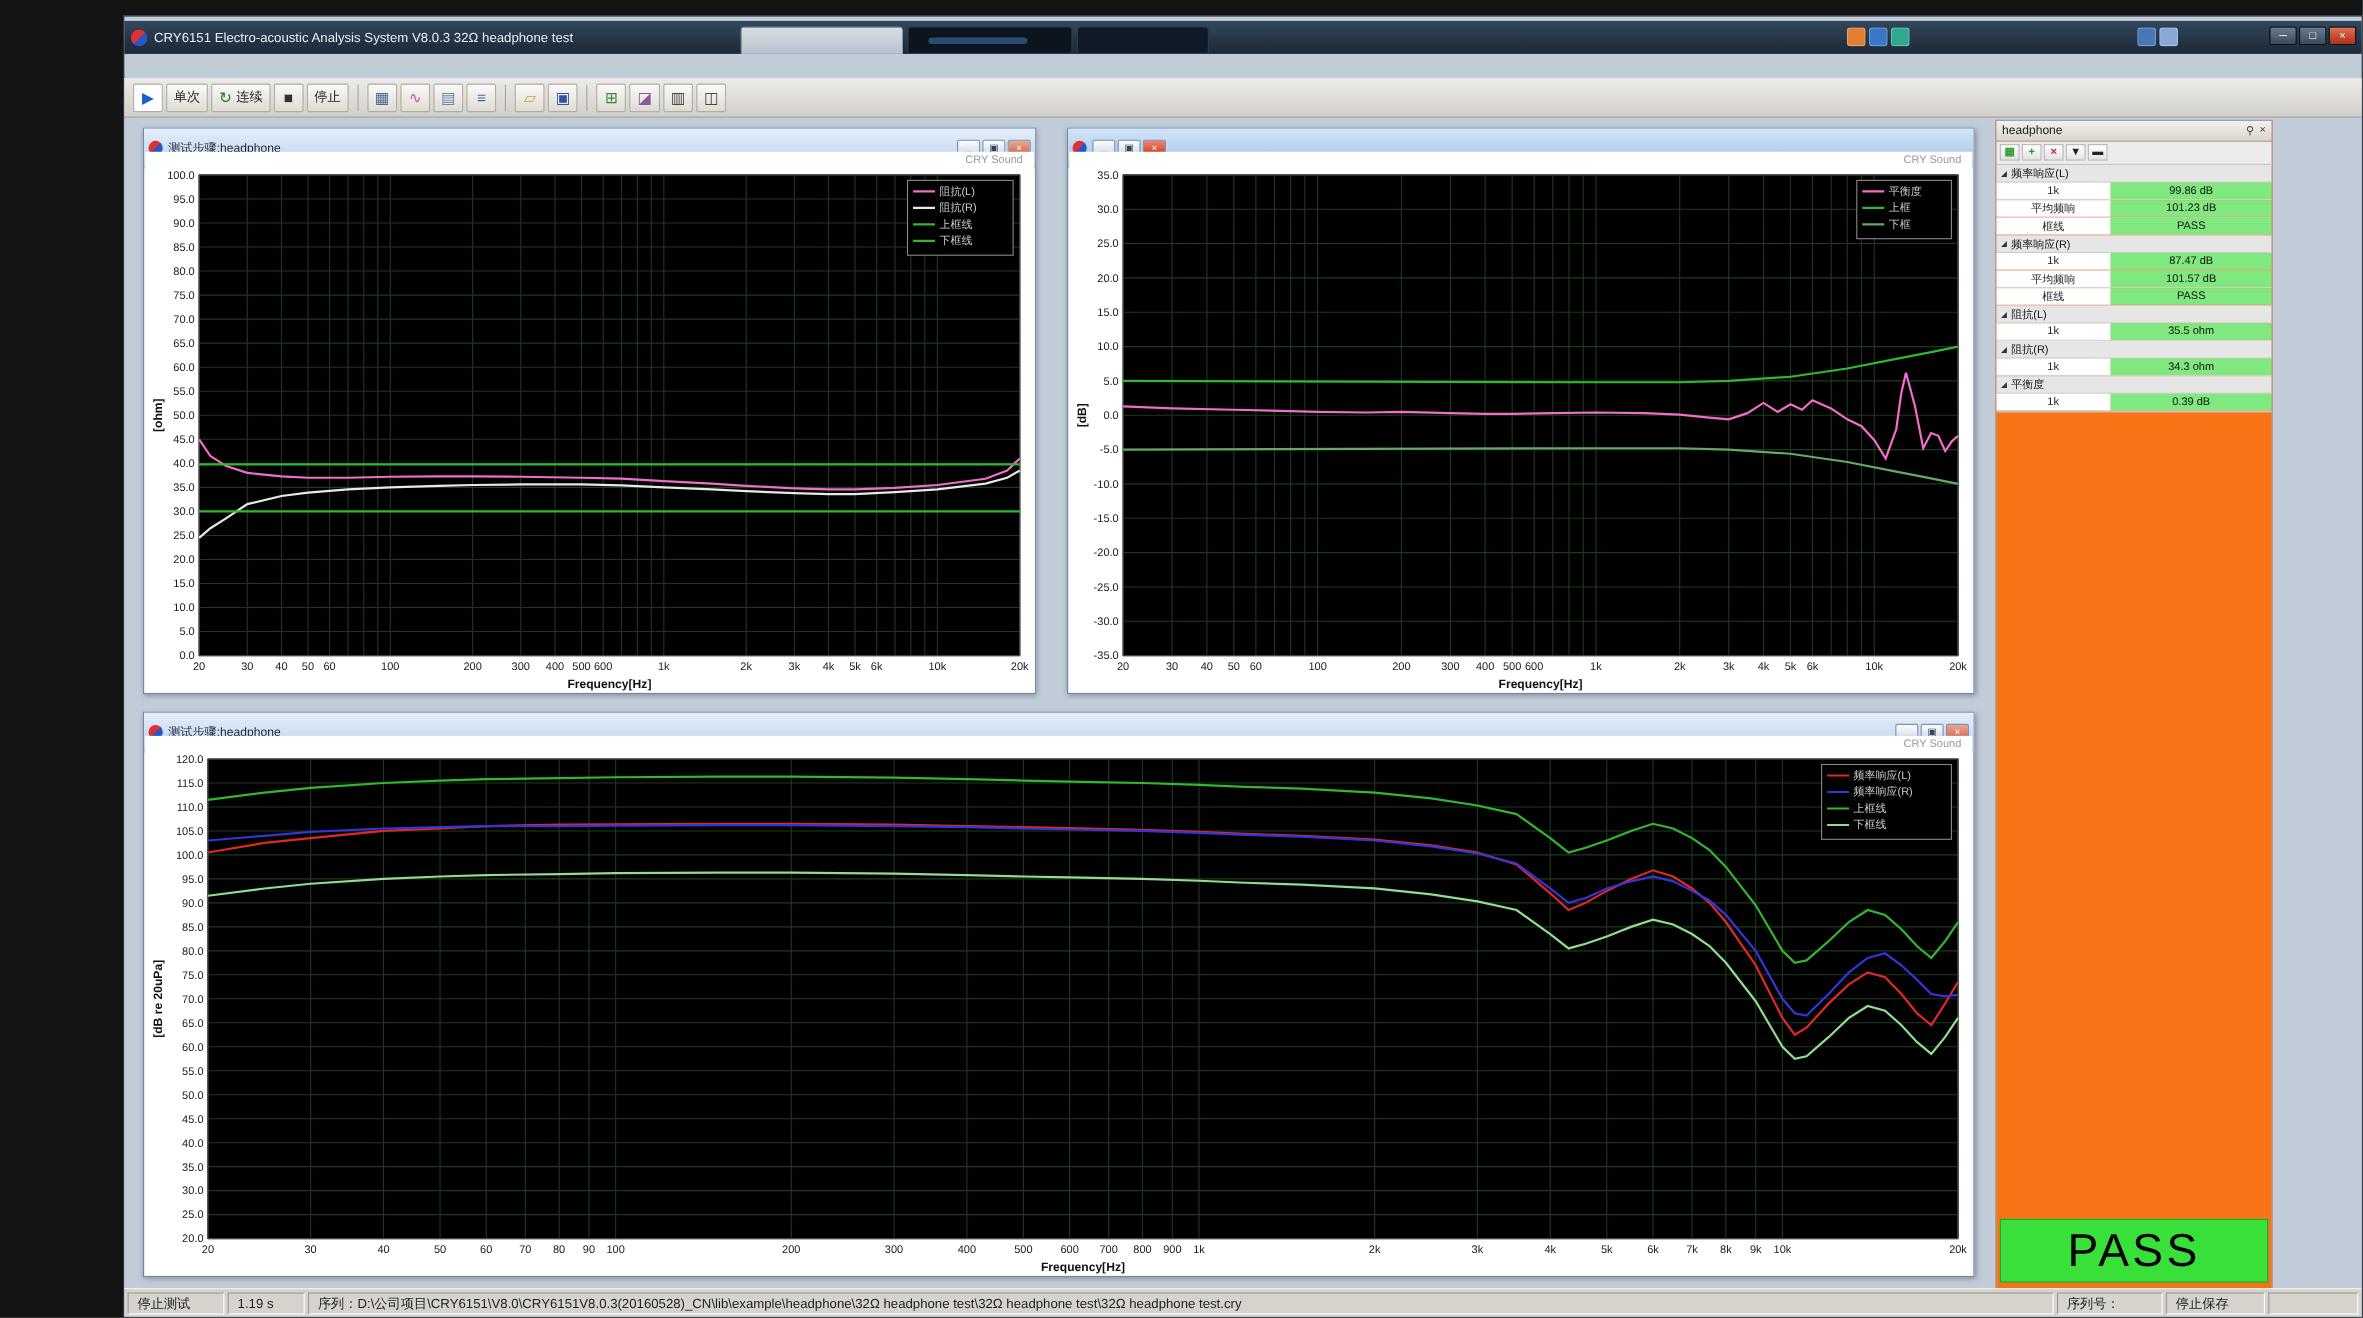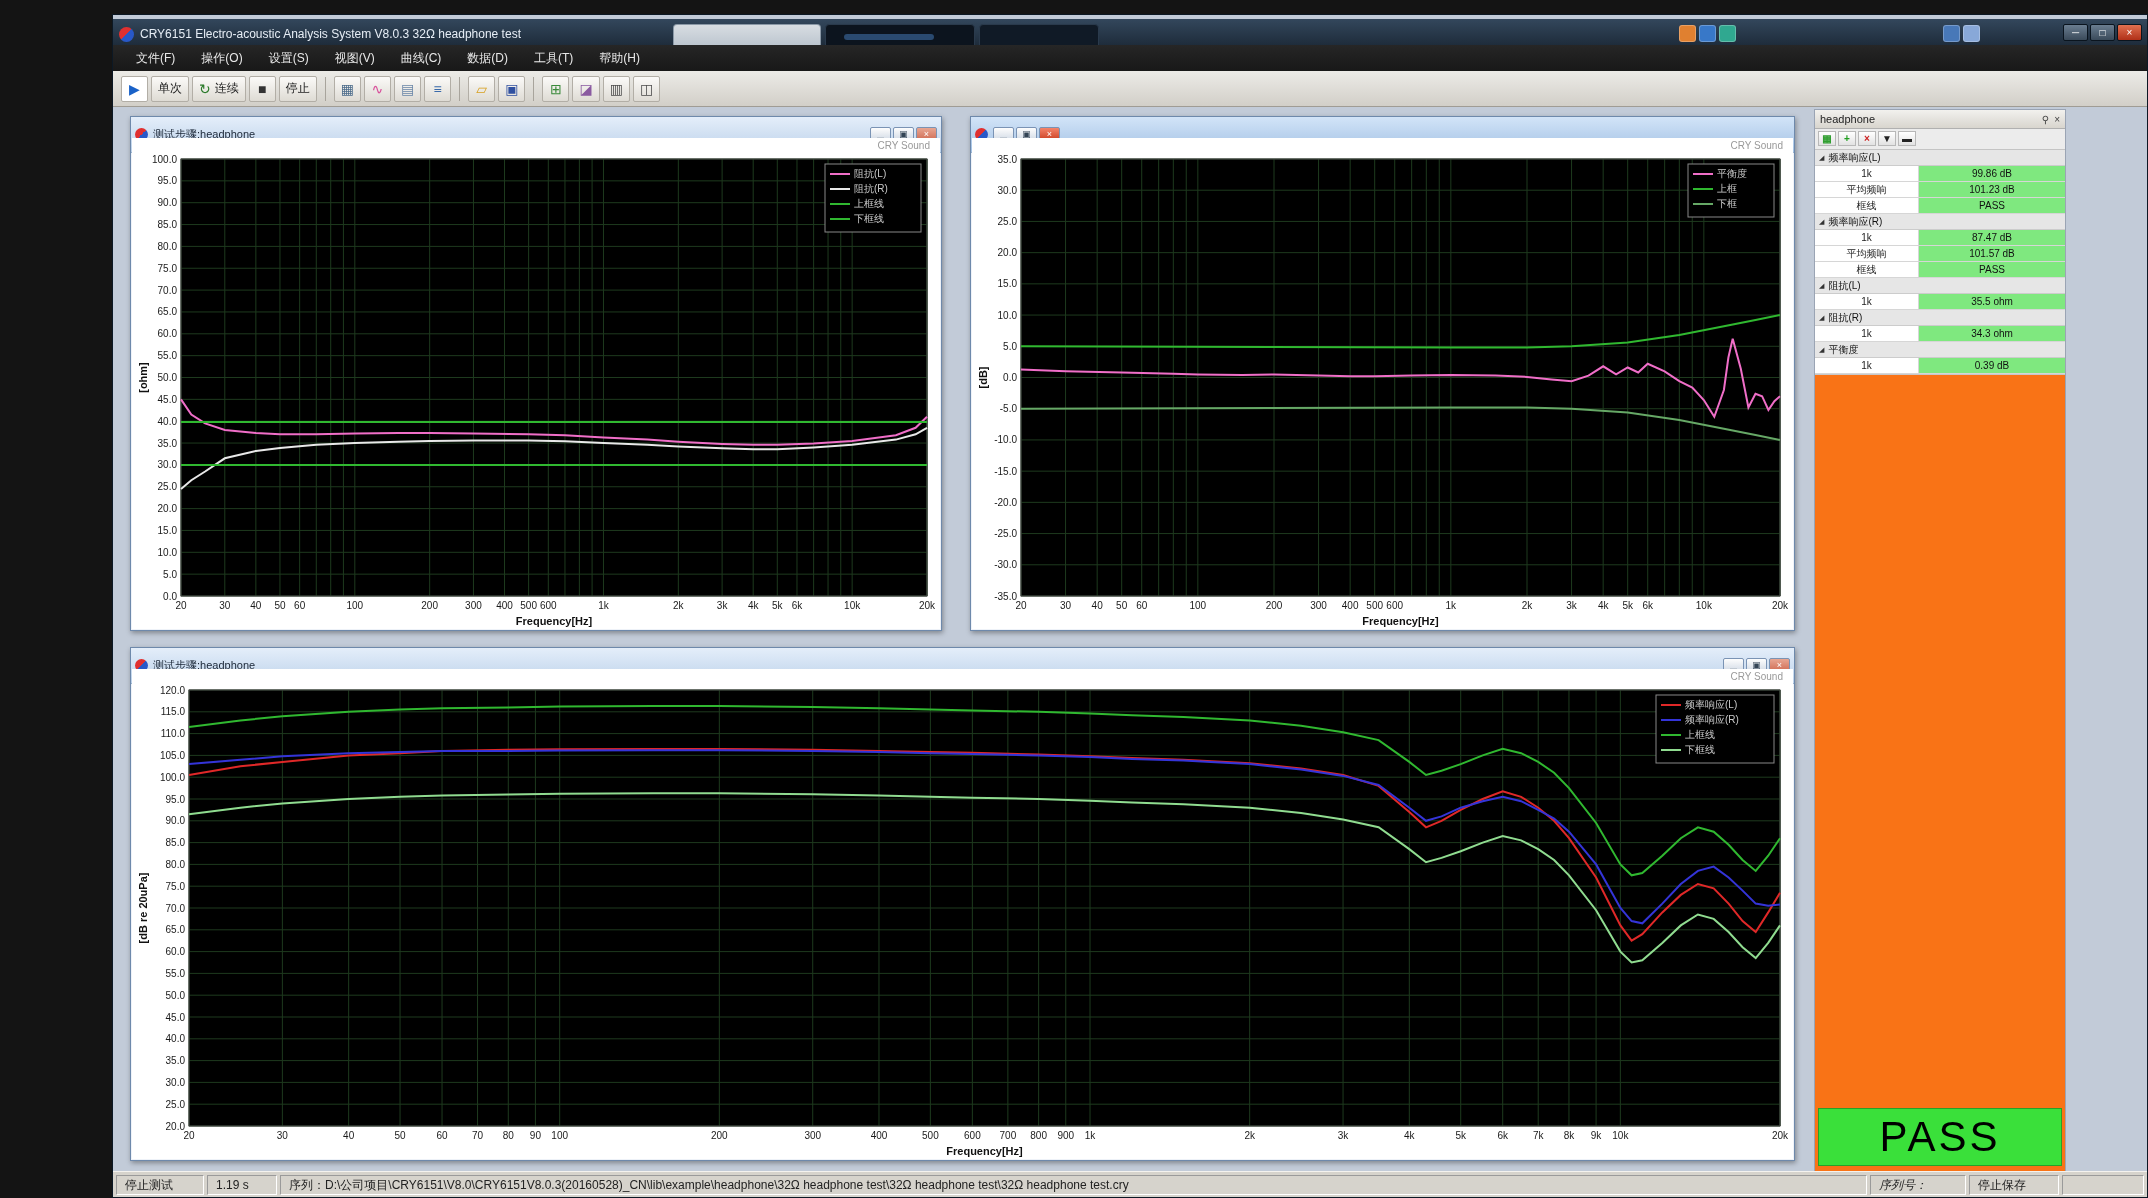--- a/index.html
+++ b/index.html
@@ -84,30 +84,20 @@
         <span class="trayicon" style="background: rgb(72, 120, 184);"></span>
         <span class="trayicon" style="background: rgb(136, 168, 216);"></span>
       </span>
     <span class="wincontrols">
       <span class="acb">─</span>
       <span class="acb">□</span>
       <span class="acb acb-close">×</span>
     </span>
   </div>
 
-  <div class="menubar" id="menubar">
-      <div class="mitem">文件(F)</div>
-      <div class="mitem">操作(O)</div>
-      <div class="mitem">设置(S)</div>
-      <div class="mitem">视图(V)</div>
-      <div class="mitem">曲线(C)</div>
-      <div class="mitem">数据(D)</div>
-      <div class="mitem">工具(T)</div>
-      <div class="mitem">帮助(H)</div>
-    </div>
 
   <div class="toolbar" id="toolbar">
       <div class="tbtn tbtn-run">
         <span class="tglyph" style="color: rgb(26, 98, 200);">▶</span>
       </div>
       <div class="tbtn">
         <span>单次</span>
       </div>
       <div class="tbtn">
         <span class="tglyph" style="color: rgb(42, 122, 42);">↻</span>
@@ -596,18 +586,18 @@
         </div>
       <div class="pass">PASS</div>
     </div>
 
   </div>
 
   <div class="statusbar" id="statusbar">
       <div class="seg" style="width: 88px;">停止测试</div>
       <div class="seg" style="width: 70px;">1.19 s</div>
       <div class="seg" style="width: 1587px;">序列：D:\公司项目\CRY6151\V8.0\CRY6151V8.0.3(20160528)_CN\lib\example\headphone\32Ω headphone test\32Ω headphone test\32Ω headphone test.cry</div>
-      <div class="seg" style="width: 96px; font-style: italic;">序列号：</div>
+      <div class="seg" style="width: 96px;">序列号：</div>
       <div class="seg" style="width: 90px;">停止保存</div>
       <div class="segfill seg"></div>
     </div>
 
 </div>
 
 </body></html>

